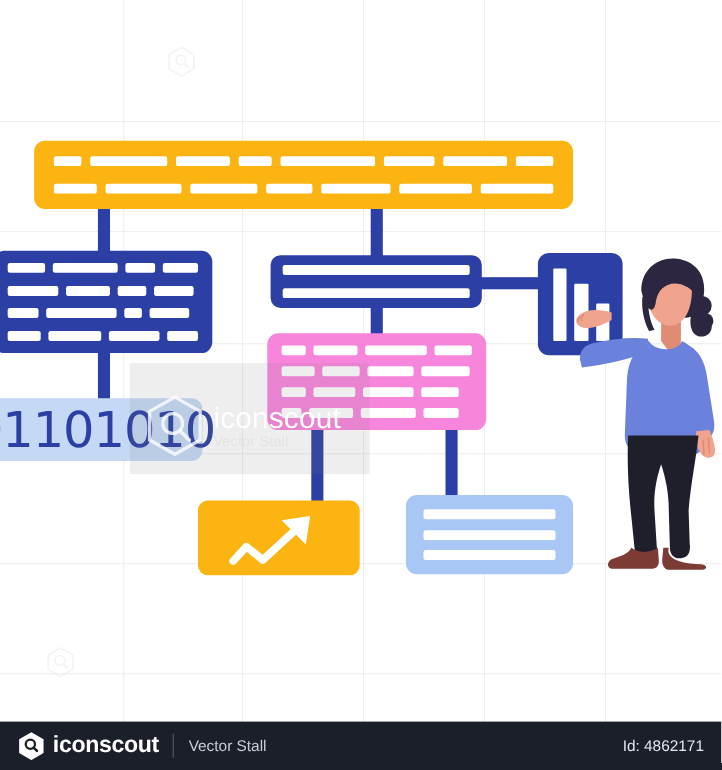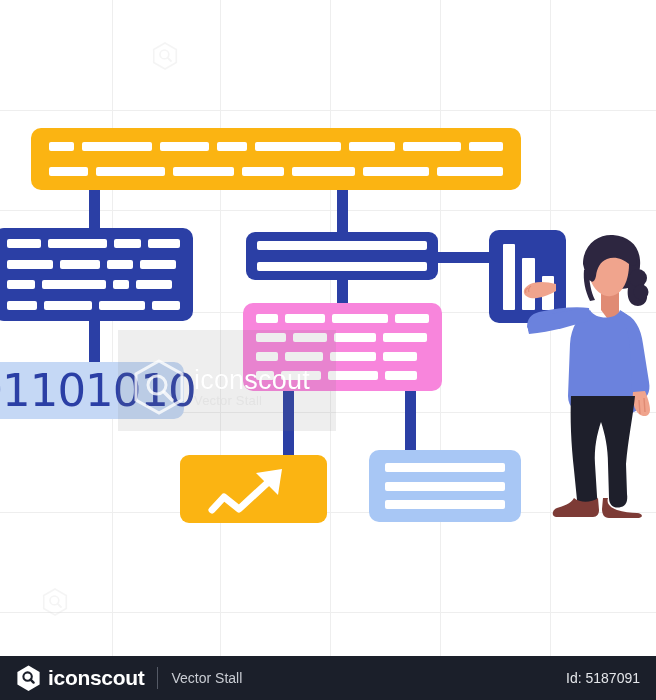--- a/index.html
+++ b/index.html
@@ -379,16 +379,16 @@
       <svg width="25" height="26" viewBox="0 0 25 26">
         <path d="M12.5 0.6 L23.6 7 L23.6 19.6 L12.5 26 L1.4 19.6 L1.4 7 Z" fill="#ffffff"></path>
         <circle cx="11.6" cy="11.6" r="4.2" fill="none" stroke="#1b1f2a" stroke-width="2.1"></circle>
         <line x1="14.6" y1="14.6" x2="17.6" y2="17.6" stroke="#1b1f2a" stroke-width="2.4" stroke-linecap="round"></line>
       </svg>
       <span class="brandname">iconscout</span>
     </div>
     <div class="divider"></div>
     <span class="vendor">Vector Stall</span>
     <div class="spacer"></div>
-    <span class="idtext">Id: 5187091</span>
+    <span class="idtext">Id: 4862171</span>
   </div>
 
 </div>
 
 </body></html>

